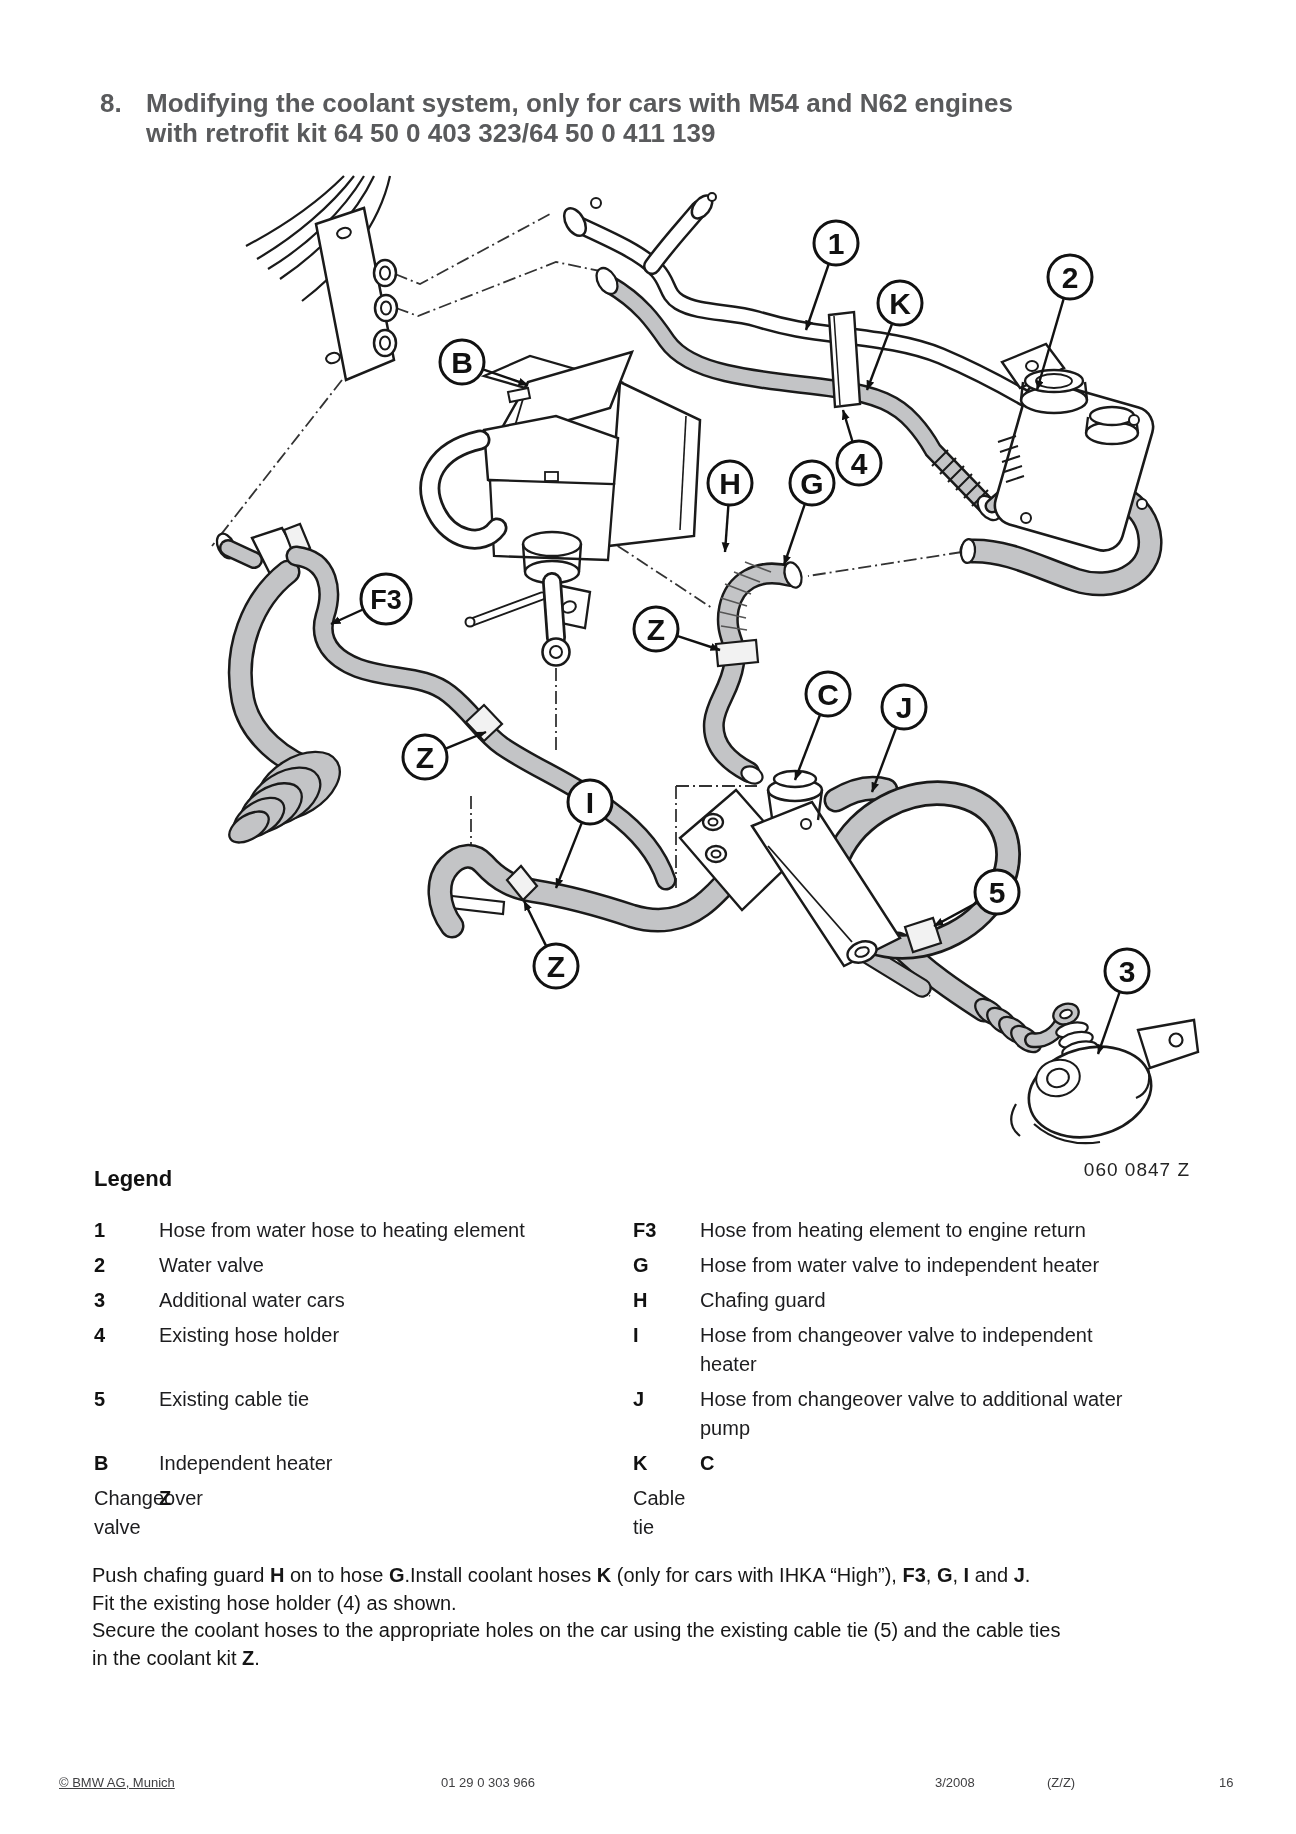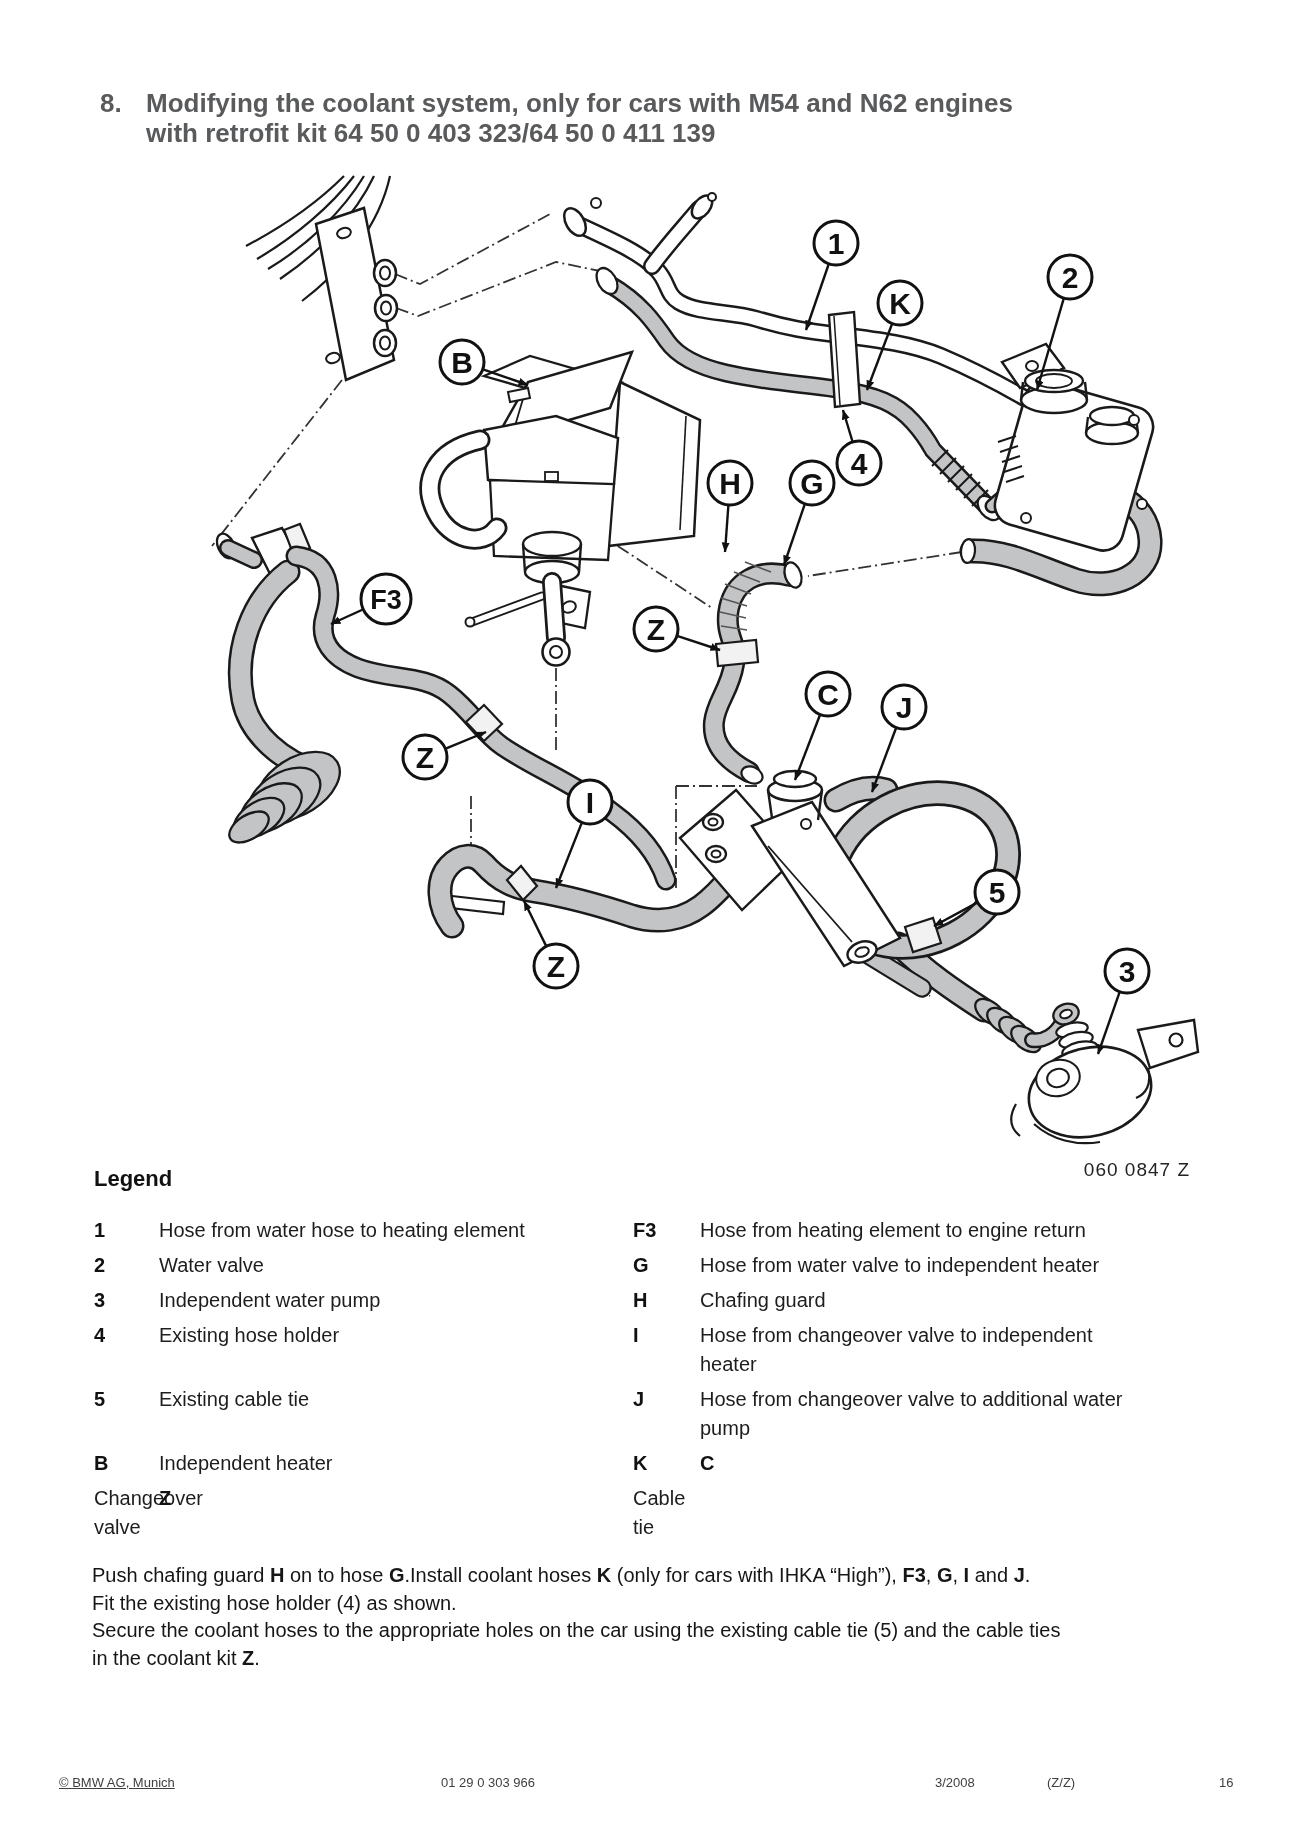--- a/index.html
+++ b/index.html
@@ -345,21 +345,21 @@
   <div class="legend" id="legend-rows">
       <div class="key">1</div>
       <div>Hose from water hose to heating element</div>
       <div class="key">F3</div>
       <div>Hose from heating element to engine return</div>
       <div class="key">2</div>
       <div>Water valve</div>
       <div class="key">G</div>
       <div>Hose from water valve to independent heater</div>
       <div class="key">3</div>
-      <div>Independent water pump</div>
+      <div>Additional water cars</div>
       <div class="key">H</div>
       <div>Chafing guard</div>
       <div class="key">4</div>
       <div>Existing hose holder</div>
       <div class="key">I</div>
       <div>Hose from changeover valve to independent heater</div>
       <div class="key">5</div>
       <div>Existing cable tie</div>
       <div class="key">J</div>
       <div>Hose from changeover valve to additional water pump</div>

